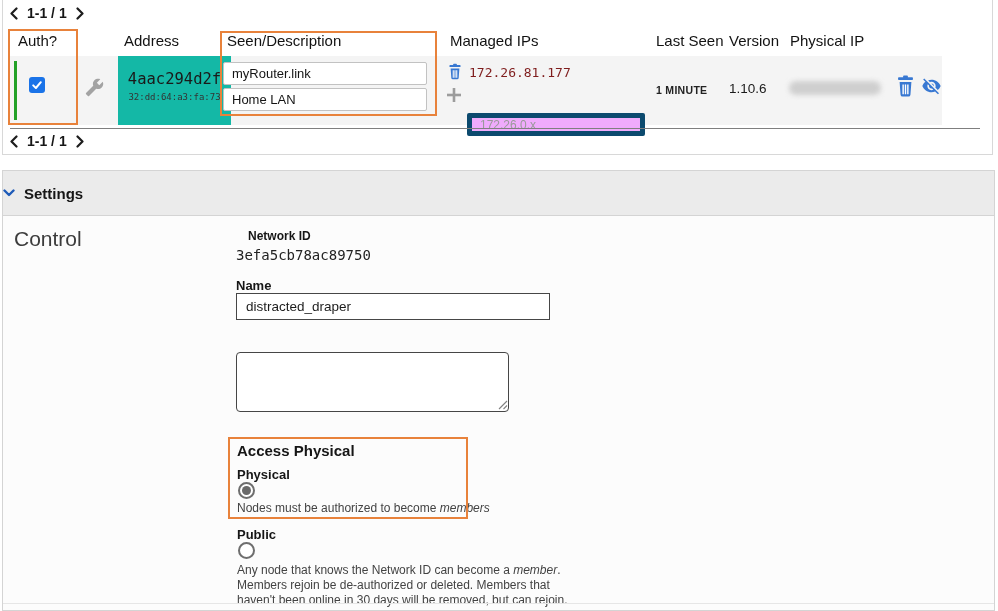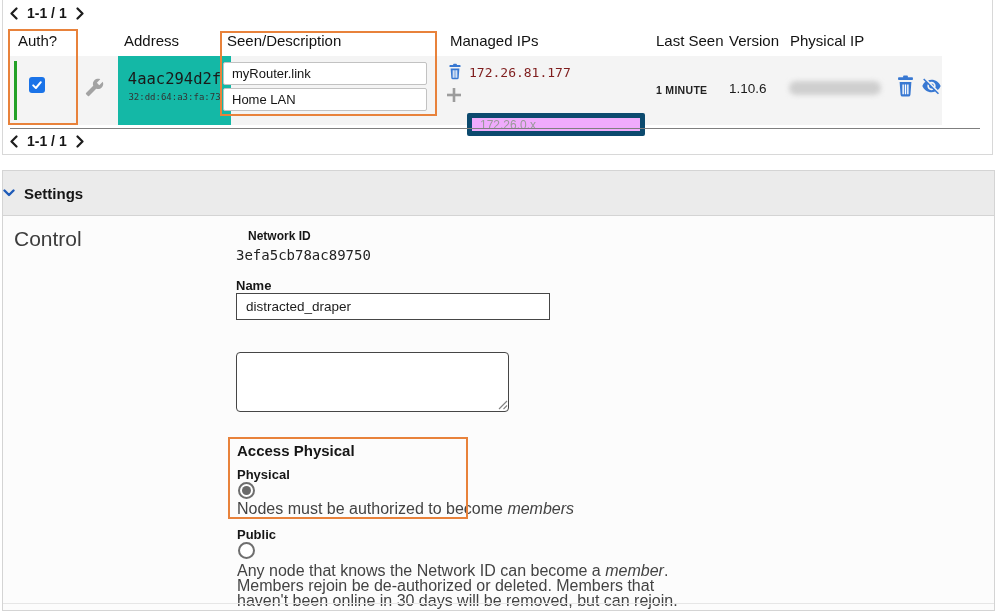--- a/index.html
+++ b/index.html
@@ -82,21 +82,21 @@
     background:#fff; resize:none; outline:none; font-family:"Liberation Sans", sans-serif; font-size:13px; padding:4px 8px;
   }
   .resize-handle { position:absolute; left:494px; top:228px; width:11px; height:11px; line-height:0; }
   .ac-title { position:absolute; left:234px; top:271px; font-size:15px; font-weight:bold; color:#161616; }
   .ac-sub { position:absolute; left:234px; font-size:13px; font-weight:bold; color:#161616; }
   .radio {
     position:absolute; left:235px; width:17px; height:17px; border:2px solid #6e6e6e; border-radius:50%;
     background:#fff; cursor:pointer; display:flex; align-items:center; justify-content:center;
   }
   .radio.selected::after { content:""; width:9px; height:9px; border-radius:50%; background:#6a6a6a; }
-  .ac-help { position:absolute; left:234px; font-size:16px; color:#434343; line-height:15px; }
+  .ac-help { position:absolute; left:234px; font-size:12px; color:#434343; line-height:15px; }
   .ac-help em { font-style:italic; }
   .section-divider { position:absolute; left:0; top:432px; width:100%; height:1px; background:#e6e6e6; }
   svg { display:block; }
 </style>
 </head>
 <body>
 
 <div class="page">
 
   <section class="members-panel">

